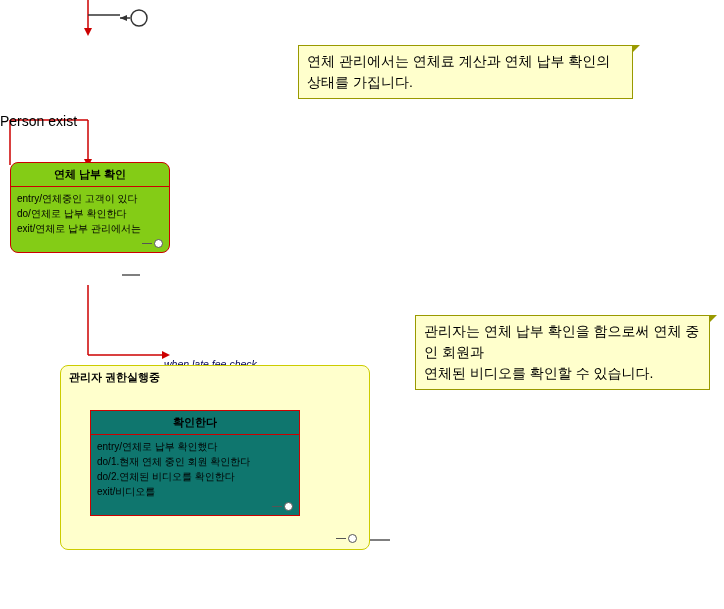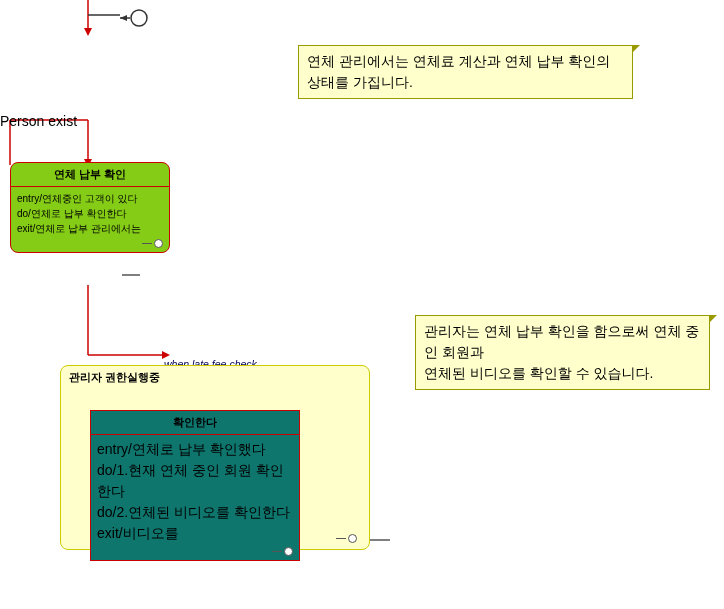--- a/index.html
+++ b/index.html
@@ -75,21 +75,21 @@
     }
     .state-box-confirm .state-title {
       text-align: center;
       font-weight: bold;
       font-size: 11px;
       padding: 4px 6px;
       border-bottom: 1px solid #cc0000;
     }
     .state-box-confirm .state-body {
       padding: 4px 6px 16px 6px;
-      font-size: 14px;
+      font-size: 10px;
       line-height: 1.5;
       color: #000;
     }
 
     
     .note-box {
       position: absolute;
       border: 1px solid #999900;
       background: #ffffcc;
       padding: 5px 8px;

